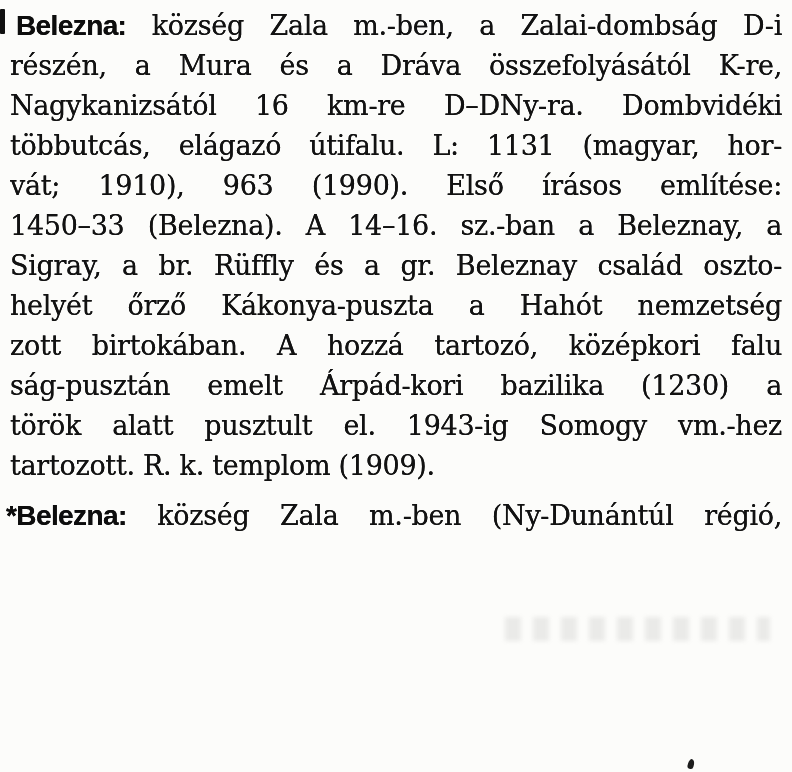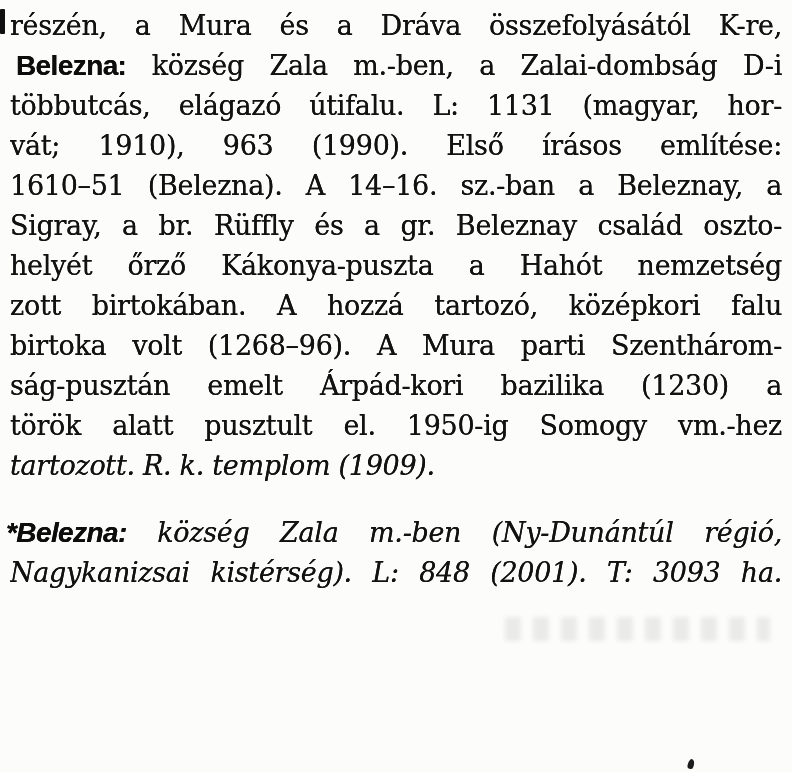--- a/index.html
+++ b/index.html
@@ -15,33 +15,32 @@
     box-sizing: border-box;
     width: 792px;
     height: 772px;
     padding: 6px 10px 0 10px;
     font-family: "DejaVu Serif", serif;
     font-size: 27px;
     color: #121212;
     text-shadow: 0 0 0.5px #121212;
   }
   .entry { display: block; }
-  .entry-2 { margin-top: 27px; font-style: italic; }
+  .entry-2 { margin-top: 10px; }
   .line {
     height: 40px;
     line-height: 40px;
     overflow: hidden;
     text-align: justify;
     text-align-last: justify;
     letter-spacing: -0.3px;
   }
   .line.left-last {
     text-align: center;
     text-align-last: left;
-    font-style: italic;
   }
   .line.first-line { padding-left: 6px; }
   .line.hang { margin-left: -4px; padding-left: 0; }
   .hw {
     font-family: "Liberation Sans", sans-serif;
     font-weight: 700;
     font-size: 28px;
     letter-spacing: -0.6px;
     color: #0d0d0d;
   }
@@ -70,36 +69,35 @@
       rgba(0,0,0,0) 16px 28px);
     filter: blur(2px);
   }
 </style>
 </head>
 <body>
 
 <div class="page">
 
   <section class="entry entry-1">
+    <div class="line first-line"><span class="hw">Belezna:</span><span> község Zala m.-ben, a Zalai-dombság D-i</span></div>
     <div class="line">részén, a Mura és a Dráva összefolyásától K-re,</div>
-    <div class="line first-line"><span class="hw">Belezna:</span><span> község Zala m.-ben, a Zalai-dombság D-i</span></div>
+    <div class="line">Nagykanizsától 16 km-re D–DNy-ra. Dombvidéki</div>
     <div class="line">többutcás, elágazó útifalu. L: 1131 (magyar, hor-</div>
     <div class="line">vát; 1910), 963 (1990). Első írásos említése:</div>
-    <div class="line">1610–51 (Belezna). A 14–16. sz.-ban a Beleznay, a</div>
+    <div class="line">1450–33 (Belezna). A 14–16. sz.-ban a Beleznay, a</div>
     <div class="line">Sigray, a br. Rüffly és a gr. Beleznay család oszto-</div>
     <div class="line">helyét őrző Kákonya-puszta a Hahót nemzetség</div>
     <div class="line">zott birtokában. A hozzá tartozó, középkori falu</div>
-    <div class="line">birtoka volt (1268–96). A Mura parti Szenthárom-</div>
     <div class="line">ság-pusztán emelt Árpád-kori bazilika (1230) a</div>
-    <div class="line">török alatt pusztult el. 1950-ig Somogy vm.-hez</div>
+    <div class="line">török alatt pusztult el. 1943-ig Somogy vm.-hez</div>
     <div class="line left-last">tartozott. R. k. templom (1909).</div>
   </section>
 
   <section class="entry entry-2">
     <div class="line first-line hang"><span class="hw">*Belezna:</span><span> község Zala m.-ben (Ny-Dunántúl régió,</span></div>
-    <div class="line">Nagykanizsai kistérség). L: 848 (2001). T: 3093 ha.</div>
   </section>
 
   <div class="artifact-left-bar"></div>
   <div class="artifact-stray-mark"></div>
   <div class="artifact-ghost-text"></div>
 
 </div>
 
 </body></html>

